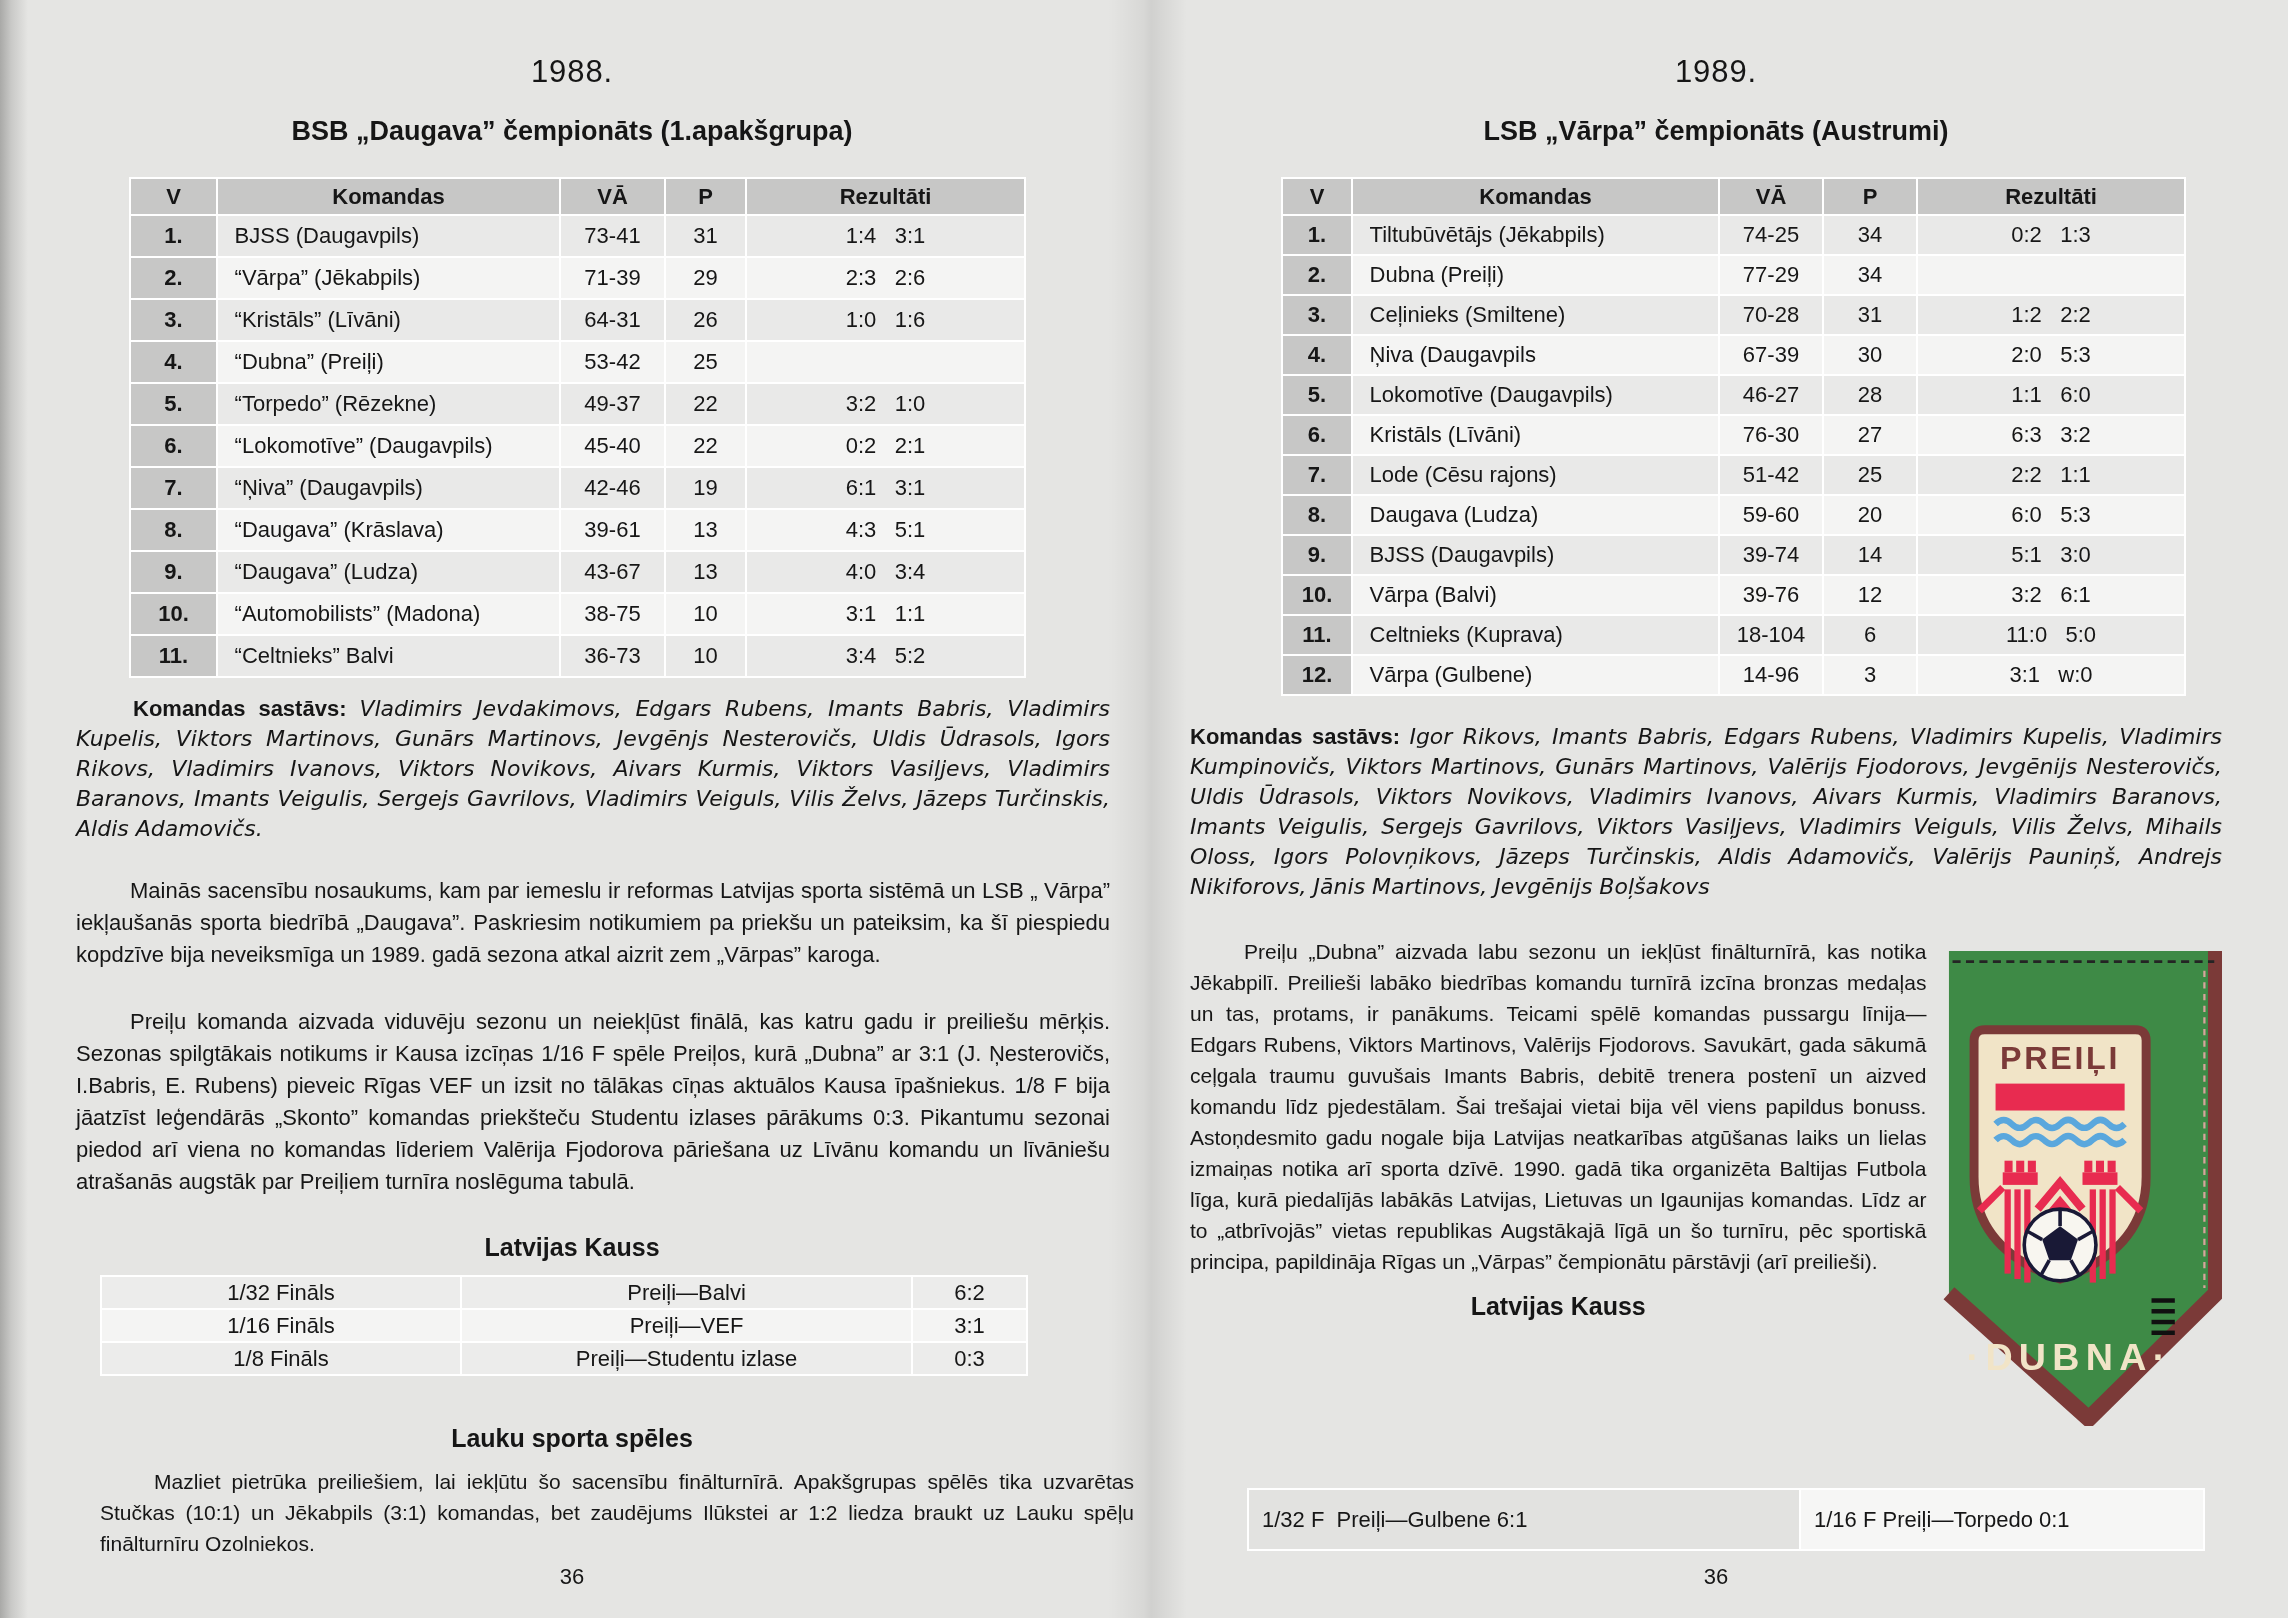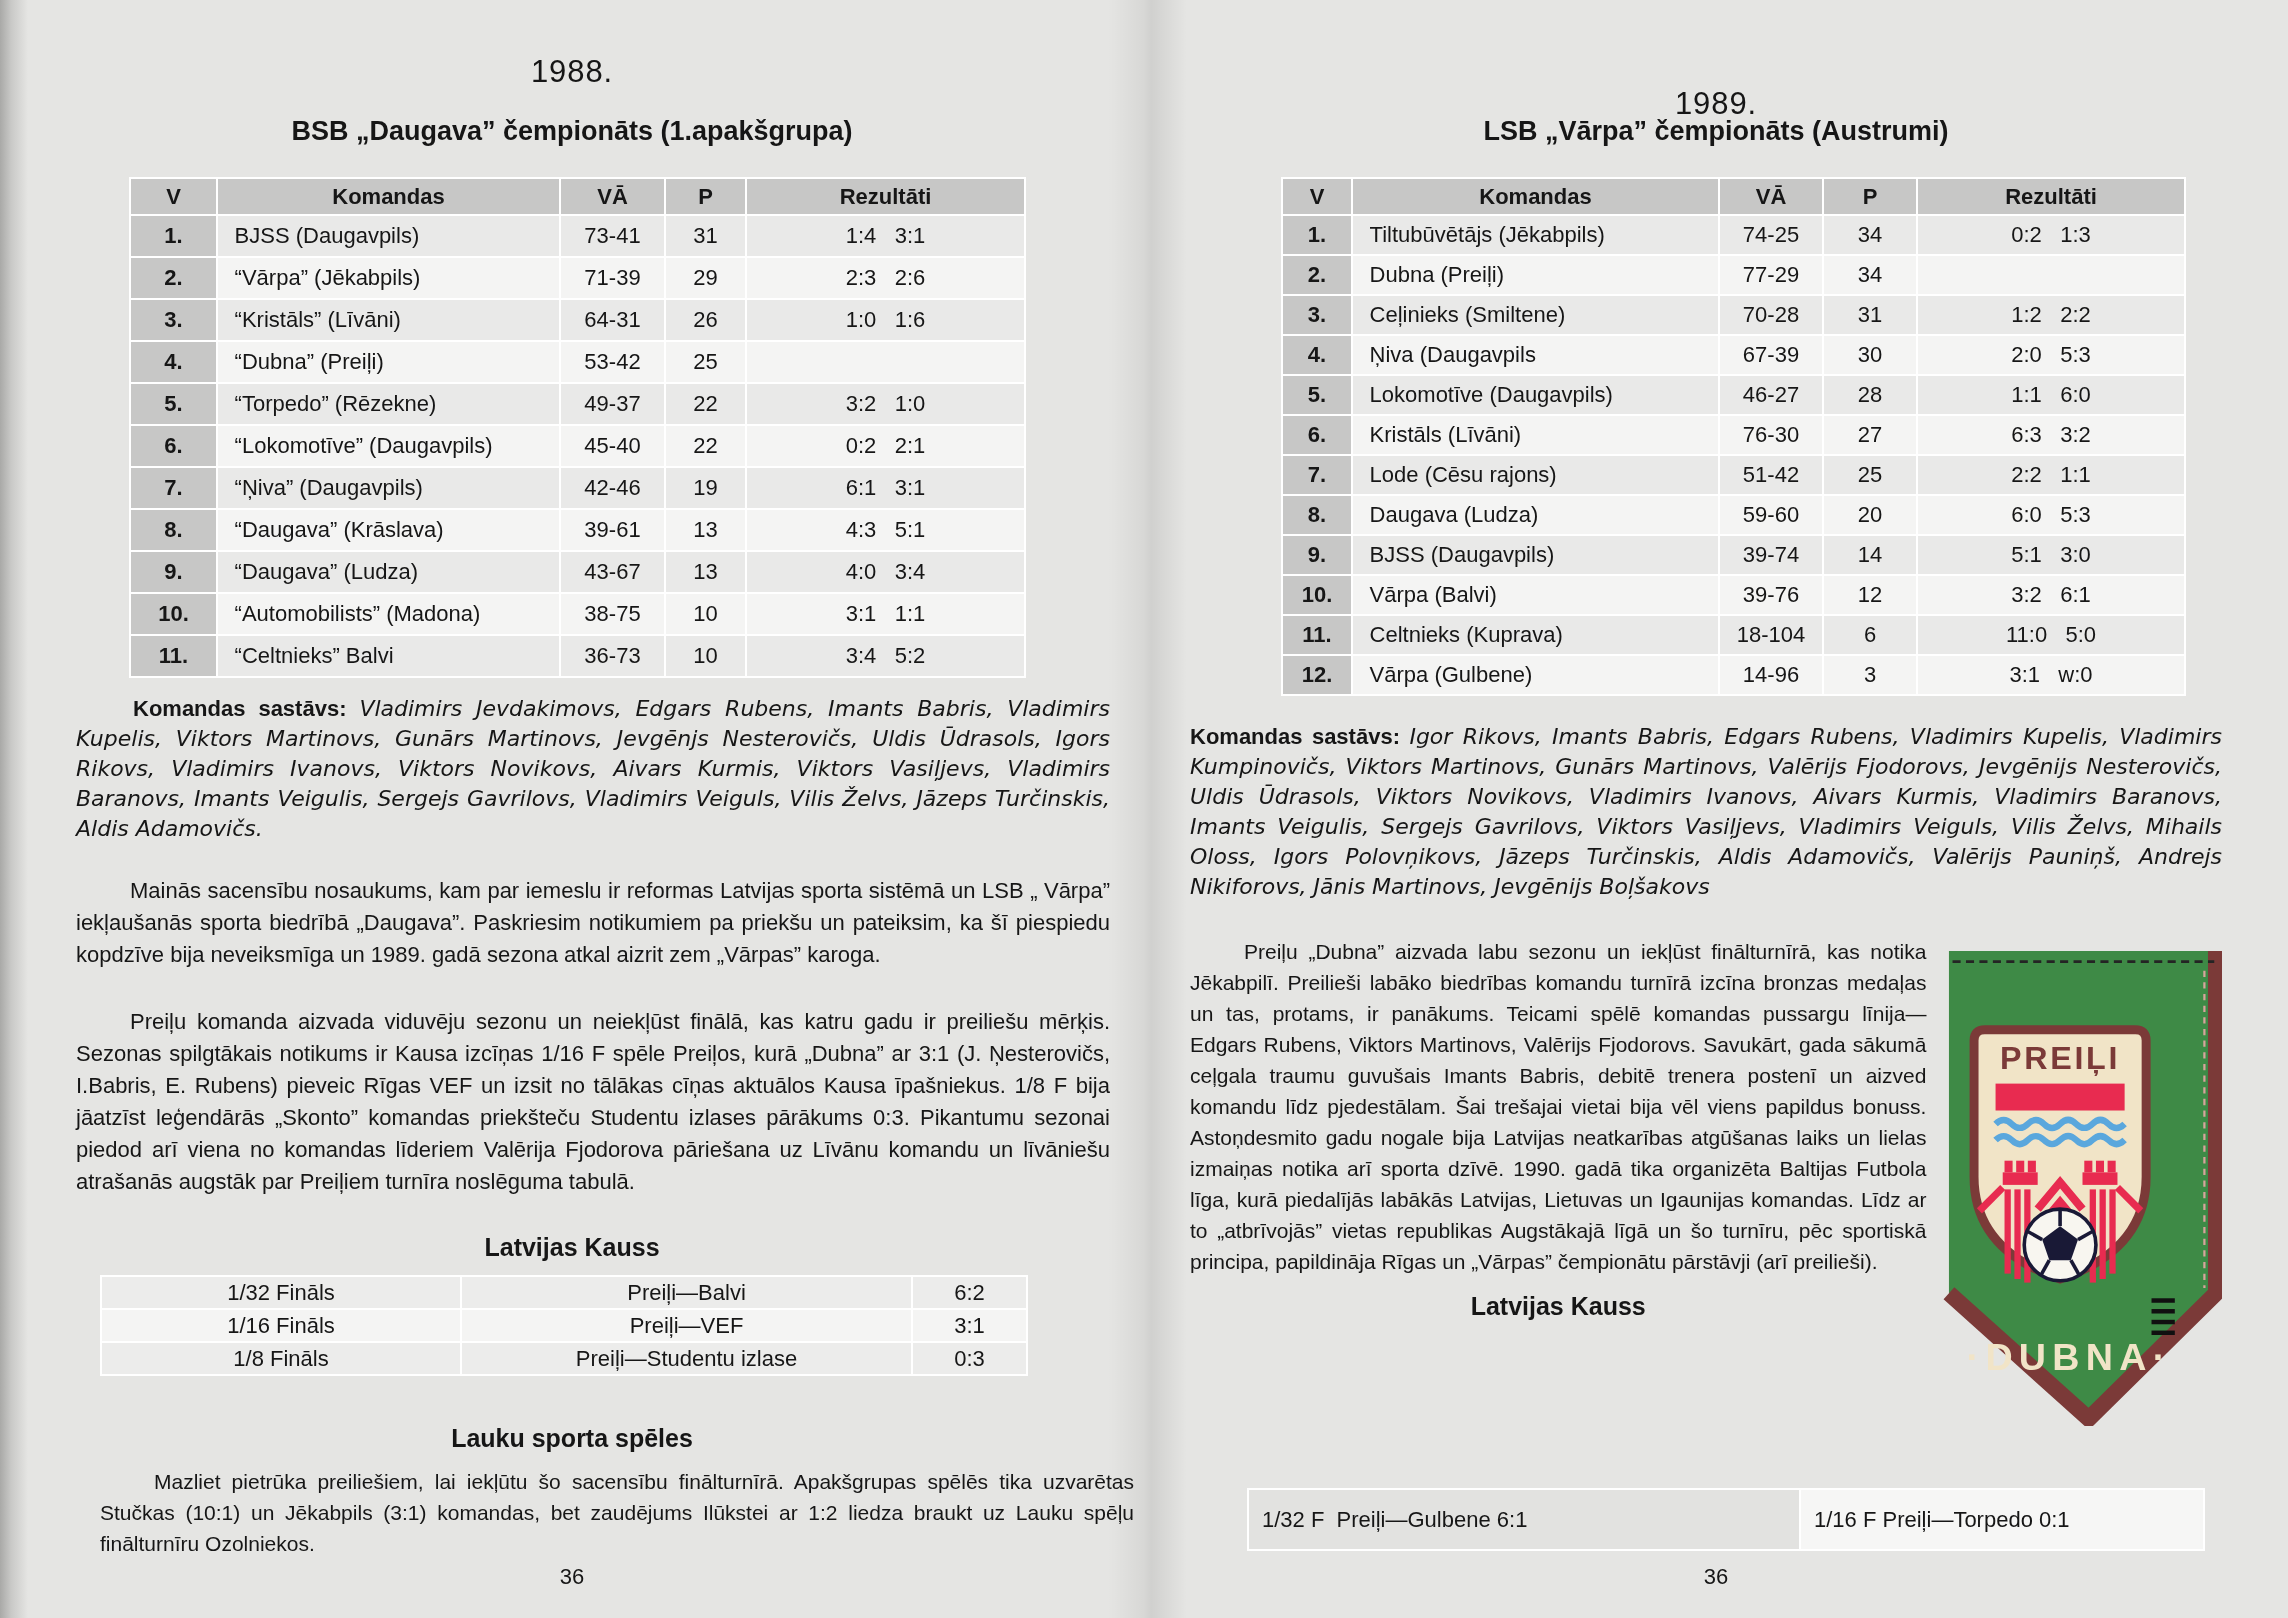--- a/index.html
+++ b/index.html
@@ -178,21 +178,21 @@
     </tbody>
       </table>
 
     <div class="abs section-heading" style="top:1424px;">Lauku sporta spēles</div>
     <p class="para-sm abs" style="top:1466px;left:76px;width:1034px;margin-left:24px;">Mazliet pietrūka preiliešiem, lai iekļūtu šo sacensību finālturnīrā. Apakšgrupas spēlēs tika uzvarētas Stučkas (10:1) un Jēkabpils (3:1) komandas, bet zaudējums Ilūkstei ar 1:2 liedza braukt uz Lauku spēļu finālturnīru Ozolniekos.</p>
 
     <div class="abs page-num" style="top:1564px;">36</div>
   </div>
 
   <div class="page">
-    <div class="abs year-title" style="top:54px;margin-top:32px;">1989.</div>
+    <div class="abs year-title" style="top:54px;">1989.</div>
     <div class="abs subtitle" style="top:116px;">LSB „Vārpa” čempionāts (Austrumi)</div>
 
     <table class="standings t1989 abs" style="top:177px;left:137px;">
       <colgroup>
           <col style="width:68px">
           <col style="width:365px">
           <col style="width:102px">
           <col style="width:92px">
           <col style="width:266px">
         </colgroup>

